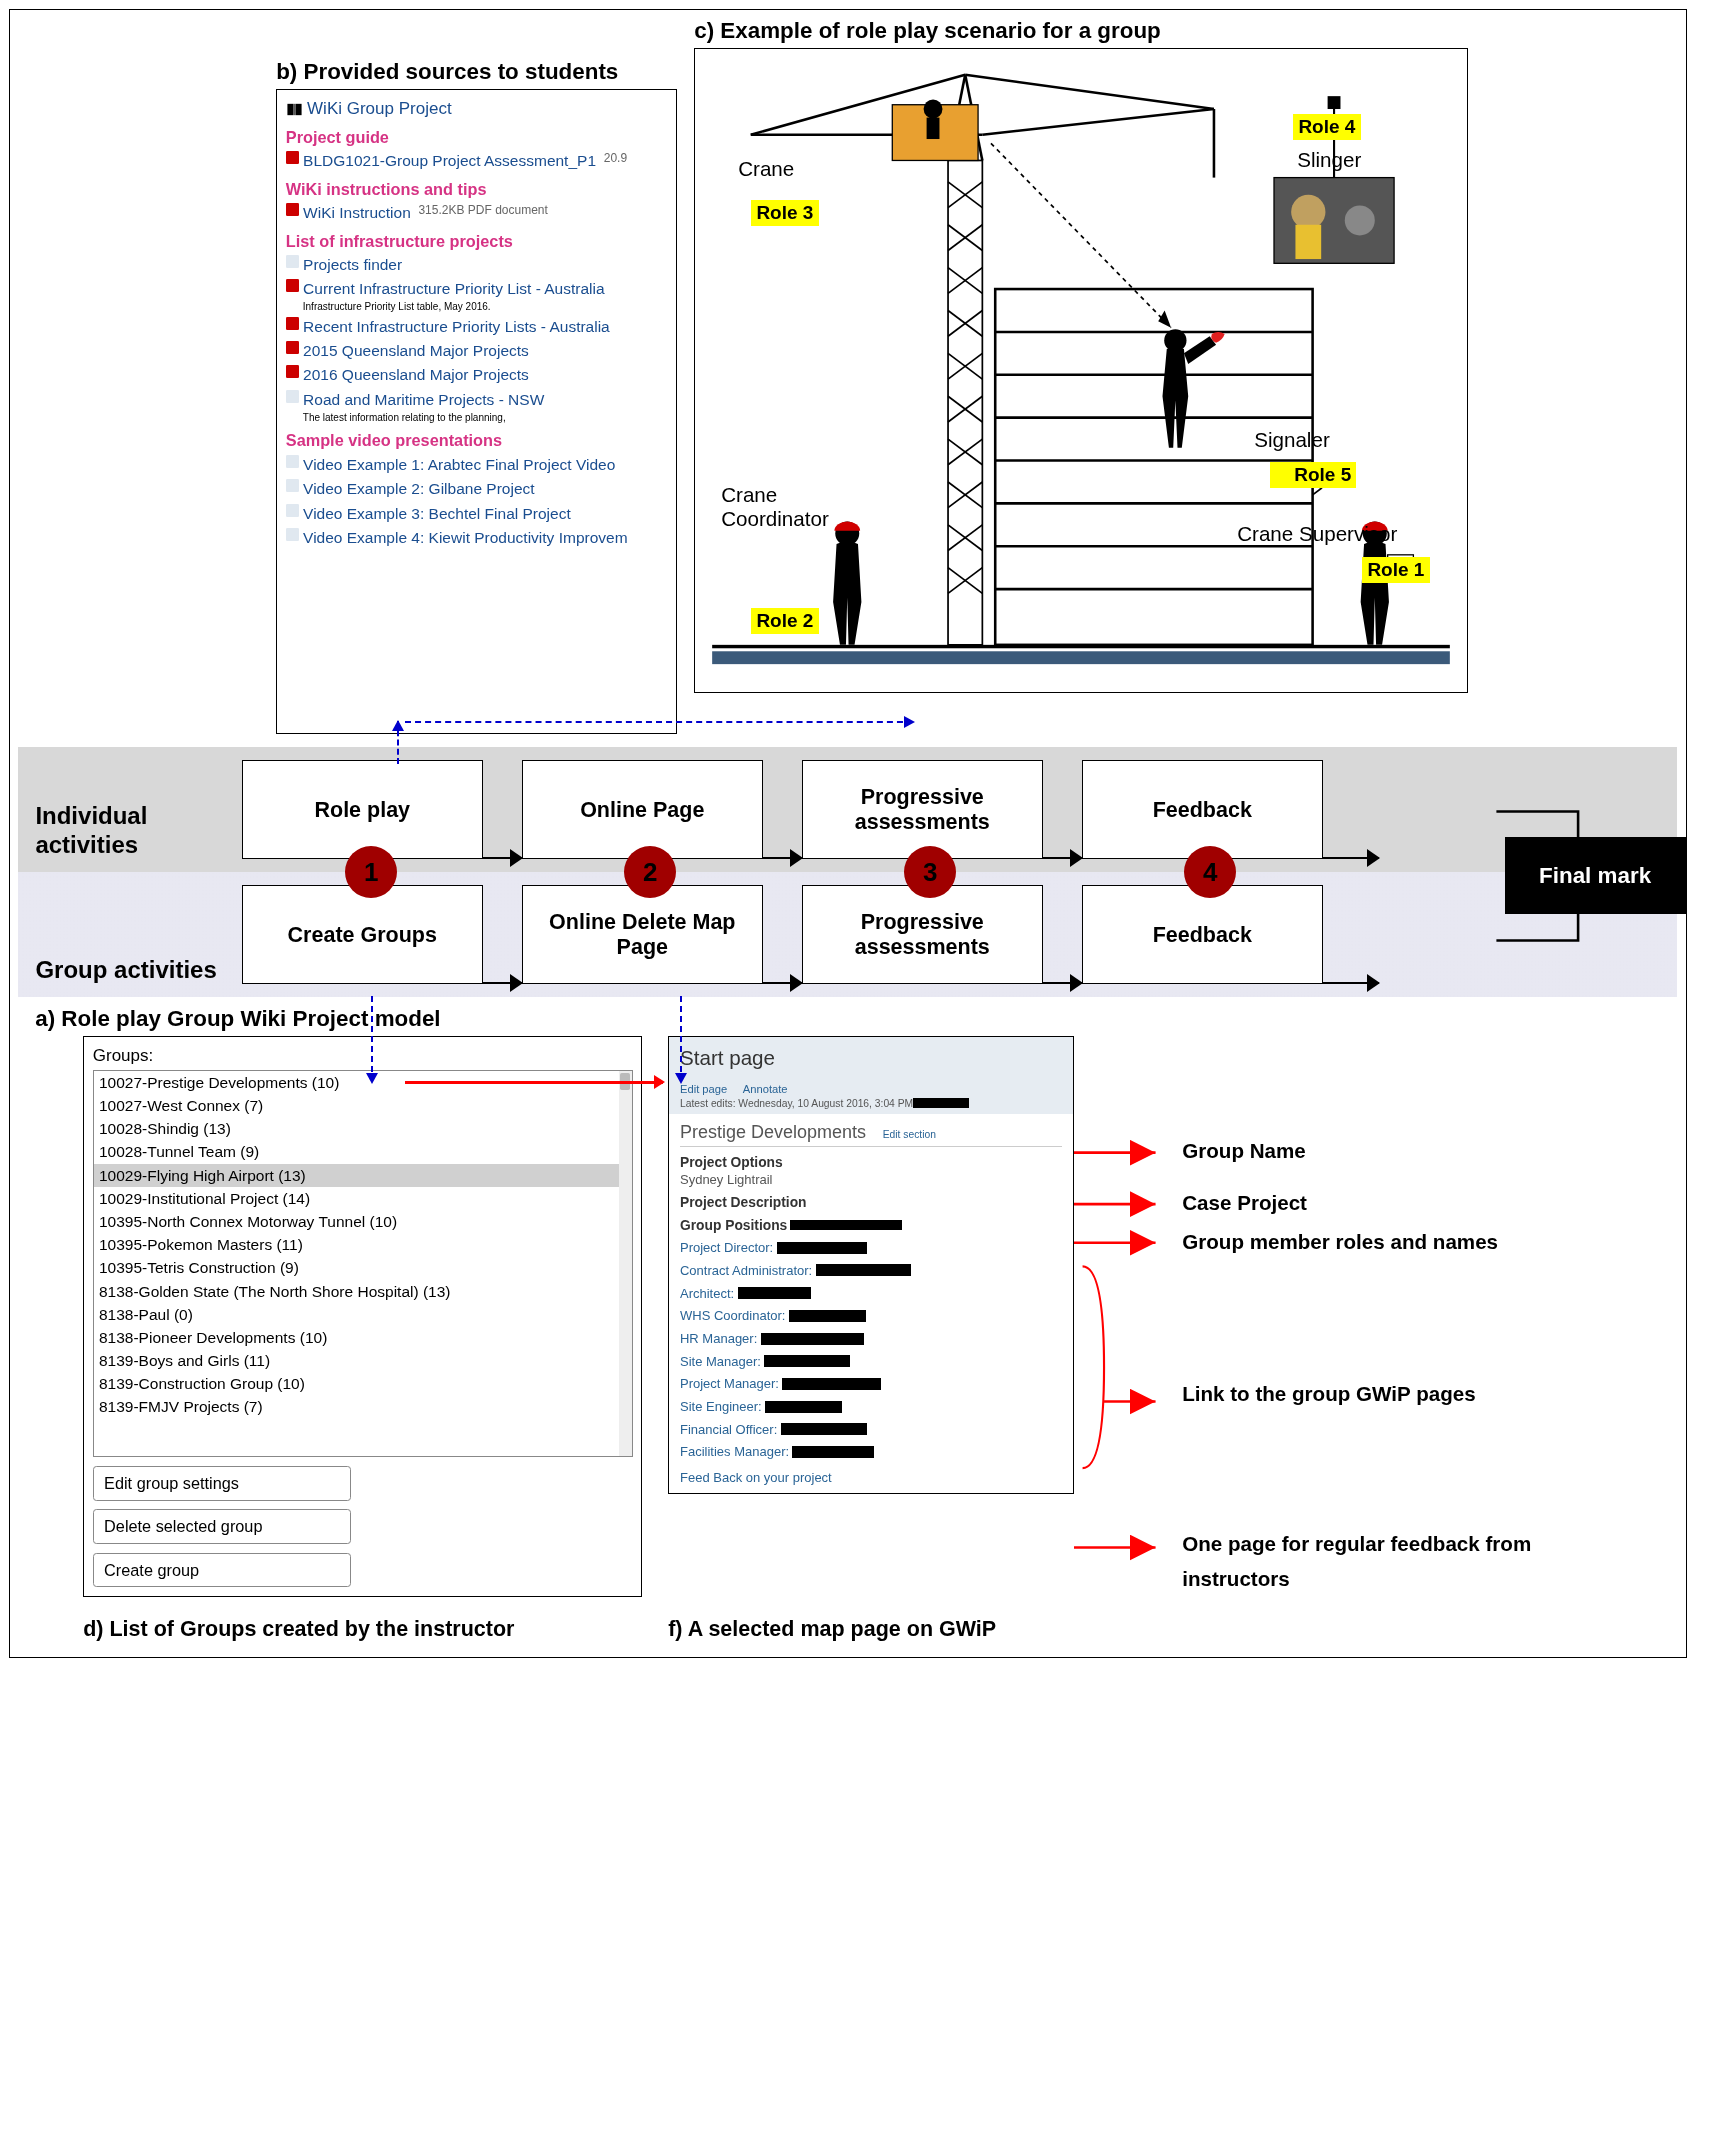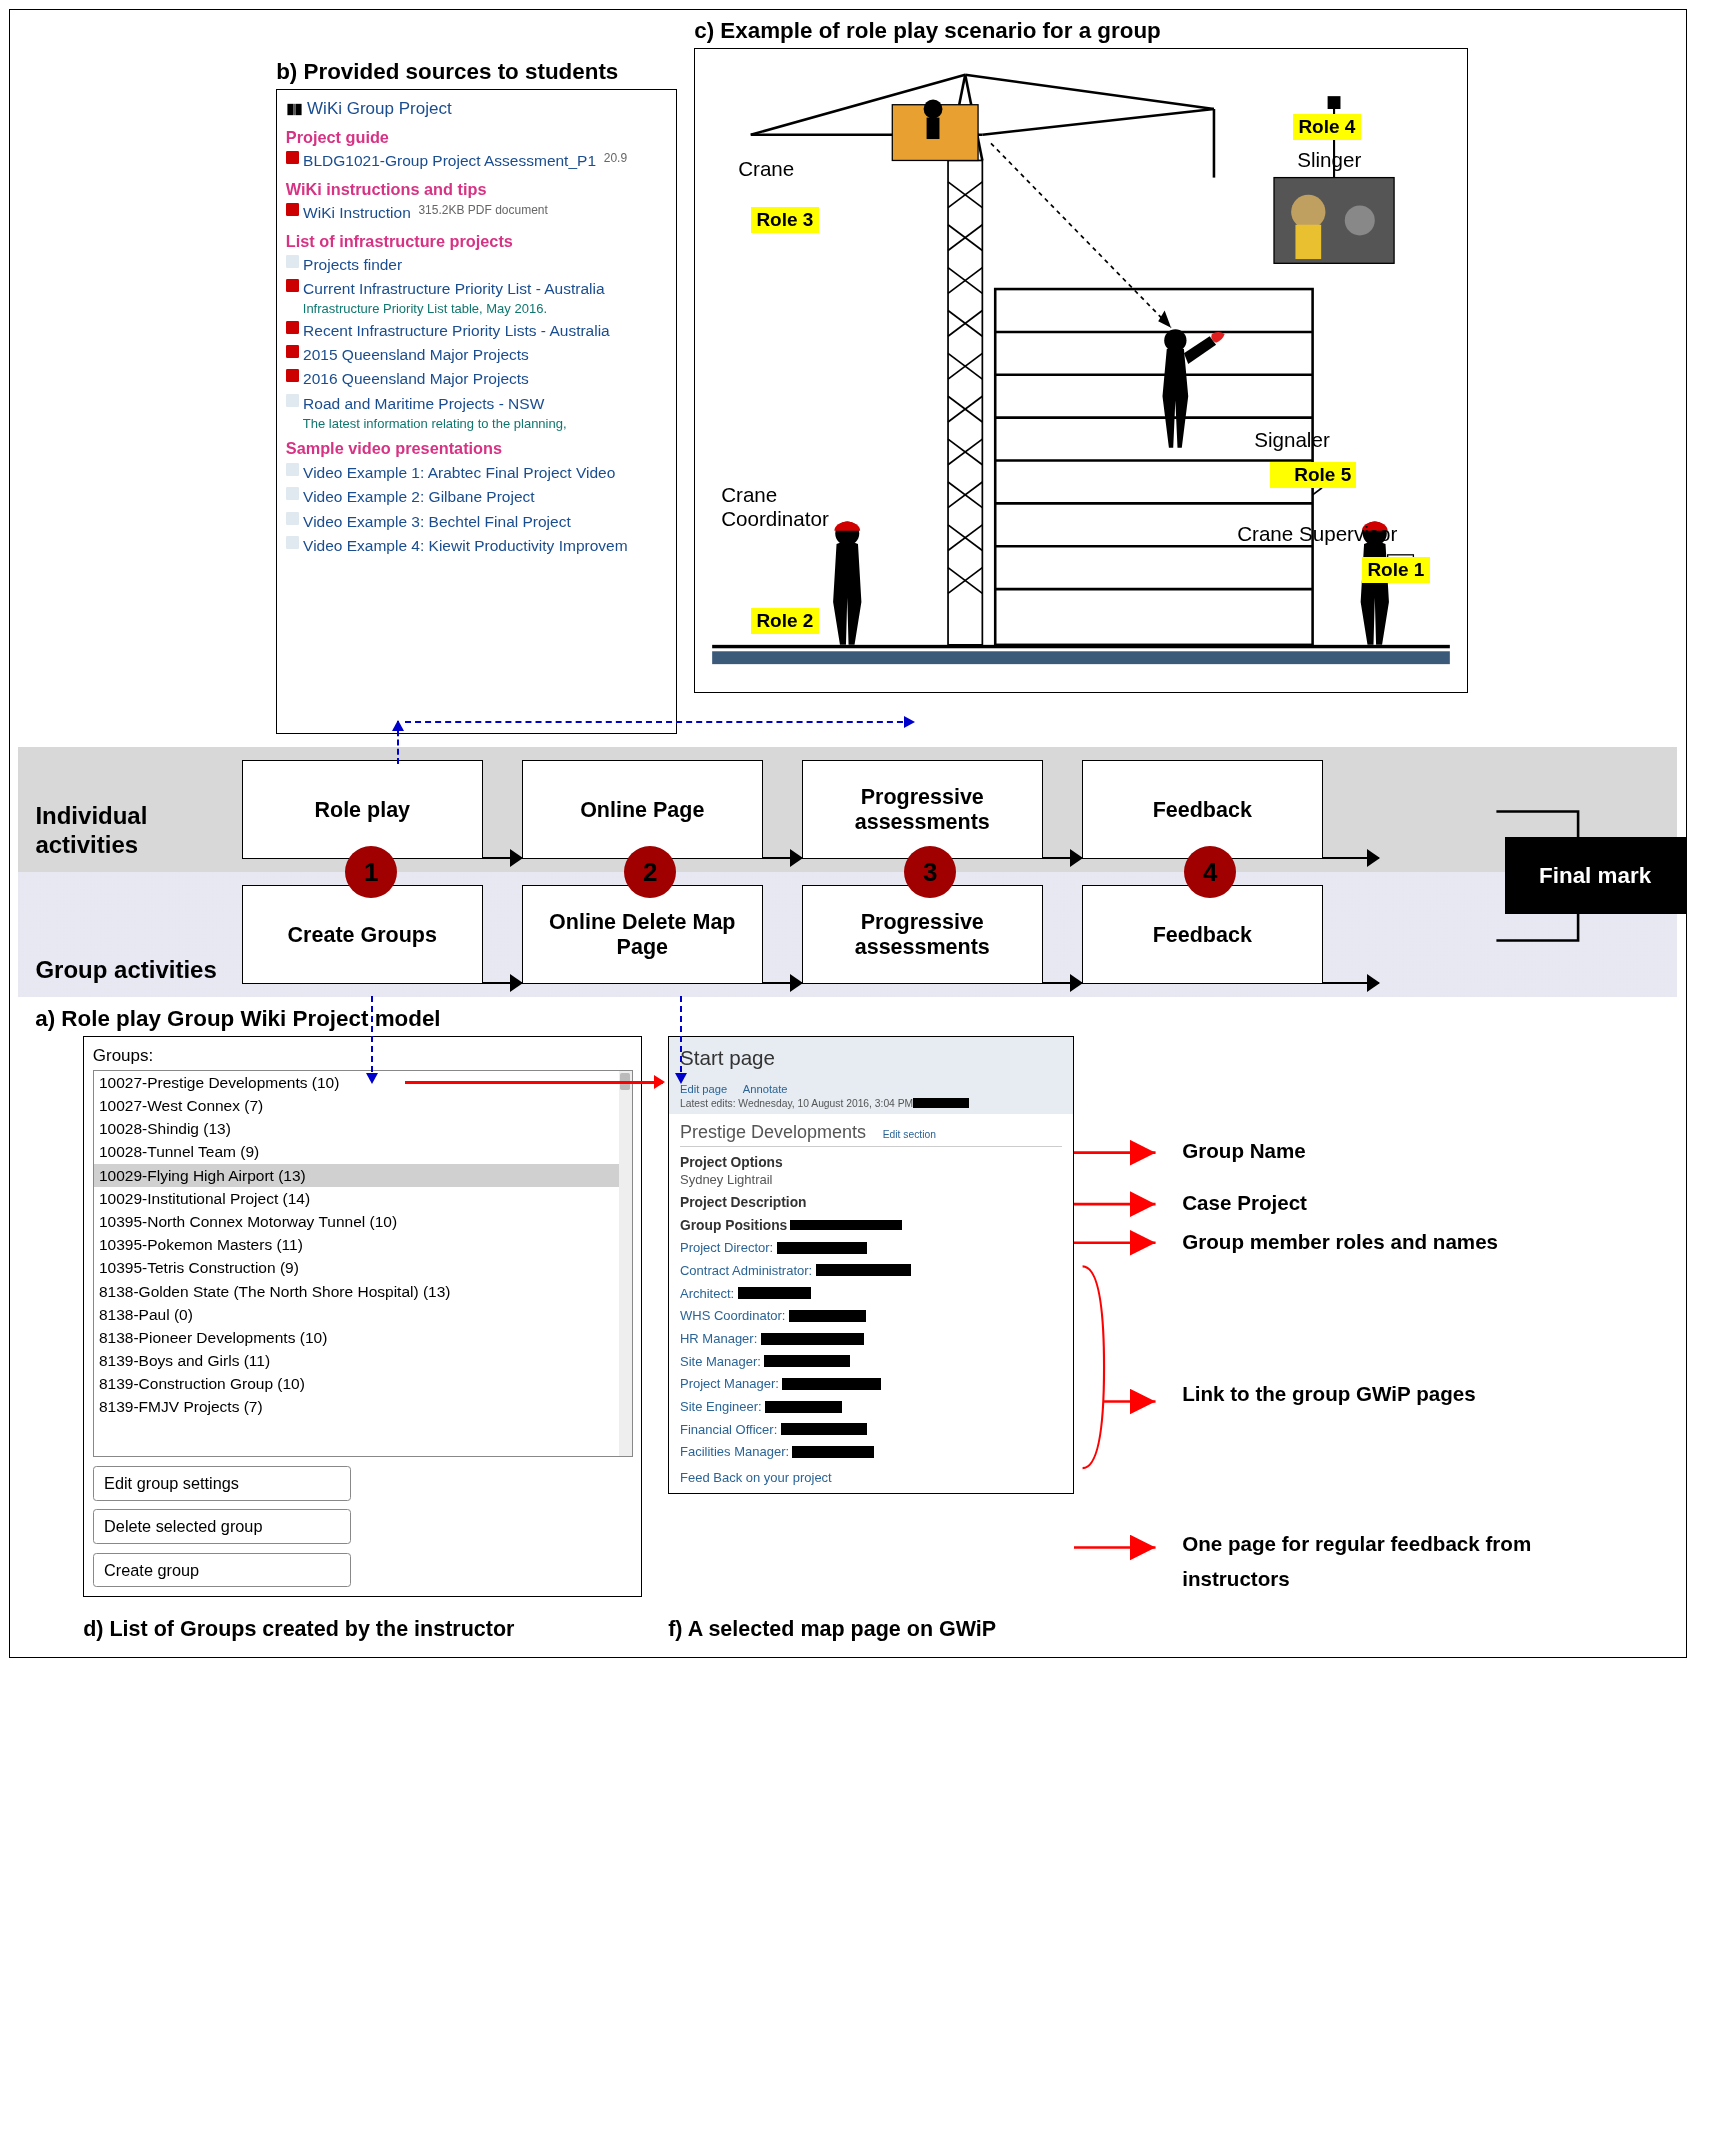--- a/index.html
+++ b/index.html
@@ -58,22 +58,22 @@
   .resource-item {
     display: flex;
     align-items: flex-start;
     gap: 4.3px;
     margin: 4.3px 0;
     color: #1a4d8f;
     font-size: 15.5px;
     line-height: 1.3;
   }
   .resource-sub {
-    color: #0f766e;
-    font-size: 13px;
+    color: #000000;
+    font-size: 10px;
     margin-left: 17px;
     margin-top: -2.6px;
     margin-bottom: 3.4px;
   }
   .resource-meta {
     color: #666;
     font-size: 12px;
     margin-left: 3.4px;
   }
   .pdf-icon {
@@ -522,21 +522,21 @@
             <circle cx="1430" cy="380" r="40" fill="#c0a060"></circle>
             <rect x="1400" y="410" width="60" height="80" fill="#e8c030"></rect>
             <circle cx="1550" cy="400" r="35" fill="#888"></circle>
           </g>
 
           <line x1="1490" y1="140" x2="1490" y2="300" stroke="#000" stroke-width="5"></line>
           <rect x="1475" y="110" width="30" height="30" fill="#000"></rect>
         </svg>
 
         <div class="c-label" style="left:43px; top:108px;">Crane</div>
-        <div class="role-badge" style="left:56px; top:158px;">Role 3</div>
+        <div class="role-badge" style="left:56px; top:151px;">Role 3</div>
         <div class="role-badge" style="left:598px; top:65px;">Role 4</div>
         <div class="c-label" style="left:602px; top:99px;">Slinger</div>
         <div class="c-label" style="left:559px; top:379px;">Signaler</div>
         <div class="role-badge" style="left:575px; top:413px;padding-left:24px;">Role 5</div>
         <div class="c-label" style="left:26px; top:434px; white-space:pre-line;">Crane
 Coordinator</div>
         <div class="role-badge" style="left:56px; top:559px;">Role 2</div>
         <div class="c-label" style="left:542px; top:473px;">Crane Supervisor</div>
         <div class="role-badge" style="left:667px; top:508px;">Role 1</div>
       </div>

